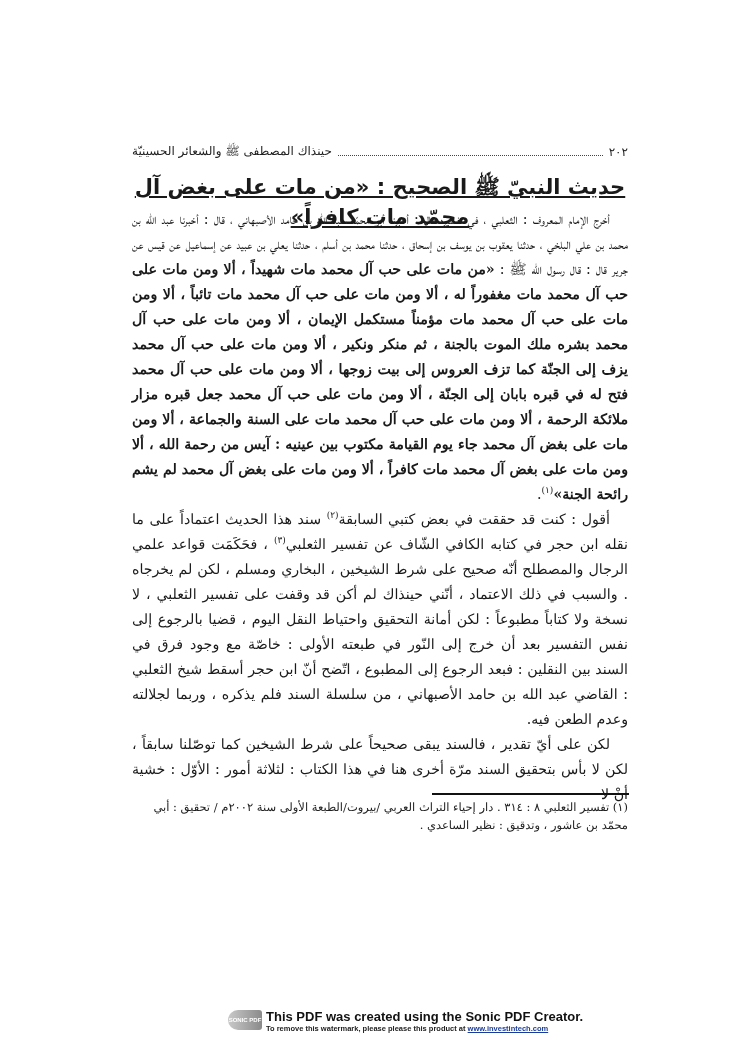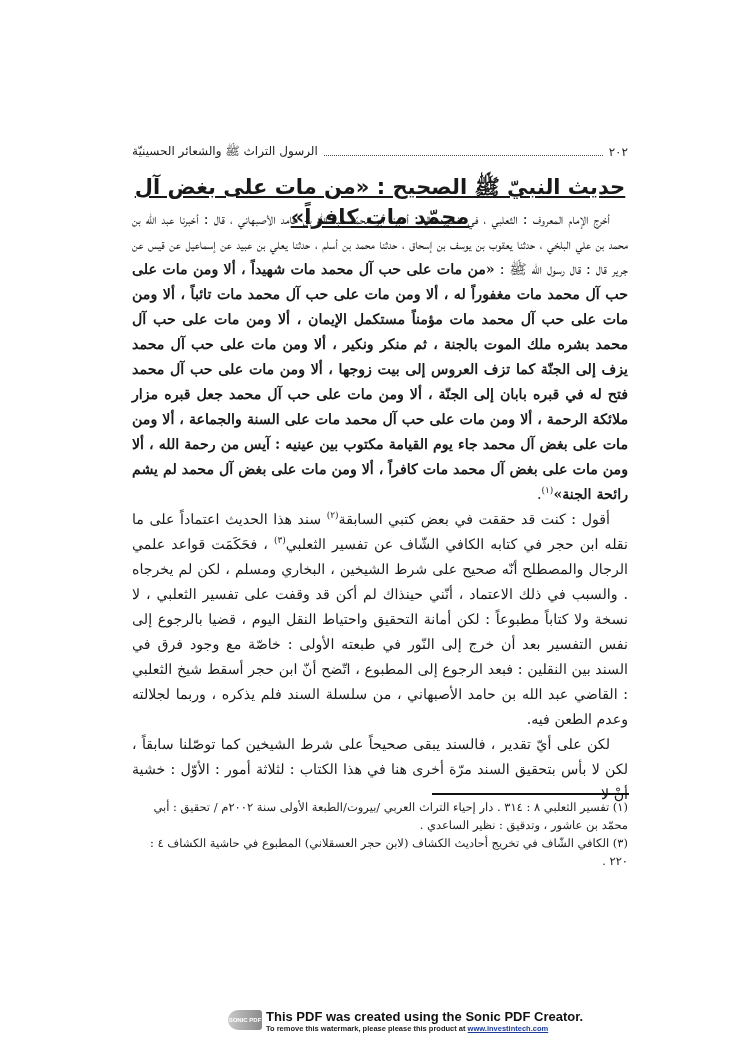--- a/index.html
+++ b/index.html
@@ -33,36 +33,35 @@
     .wm-text .l2 .link { color: #1a3b9a; text-decoration: underline; }
   </style>
 </head>
 <body>
 
 <div class="page">
 
   <div class="running-header">
     <span class="pg">٢٠٢</span>
     <span class="dots"></span>
-    <span class="title">الرسول التراث ﷺ والشعائر الحسينيّة</span>
+    <span class="title">حينذاك المصطفى ﷺ والشعائر الحسينيّة</span>
   </div>
 
   <div class="heading">حديث النبيّ ﷺ الصحيح : «من مات على بغض آل محمّد مات كافراً»</div>
 
   <div class="body">
     <p class="indent"><span>أخرج الإمام المعروف : الثعلبي ، في تفسيره قال : أخبرنا أبو محمّد عبد الله بن حامد الأصبهاني ، قال : أخبرنا عبد الله بن محمد بن علي البلخي ، حدثنا يعقوب بن يوسف بن إسحاق ، حدثنا محمد بن أسلم ، حدثنا يعلي بن عبيد عن إسماعيل عن قيس عن جرير قال : قال رسول الله ﷺ : </span><span class="bold">«من مات على حب آل محمد مات شهيداً ، ألا ومن مات على حب آل محمد مات مغفوراً له ، ألا ومن مات على حب آل محمد مات تائباً ، ألا ومن مات على حب آل محمد مات مؤمناً مستكمل الإيمان ، ألا ومن مات على حب آل محمد بشره ملك الموت بالجنة ، ثم منكر ونكير ، ألا ومن مات على حب آل محمد يزف إلى الجنّة كما تزف العروس إلى بيت زوجها ، ألا ومن مات على حب آل محمد فتح له في قبره بابان إلى الجنّة ، ألا ومن مات على حب آل محمد جعل قبره مزار ملائكة الرحمة ، ألا ومن مات على حب آل محمد مات على السنة والجماعة ، ألا ومن مات على بغض آل محمد جاء يوم القيامة مكتوب بين عينيه : آيس من رحمة الله ، ألا ومن مات على بغض آل محمد مات كافراً ، ألا ومن مات على بغض آل محمد لم يشم رائحة الجنة»</span><sup>(١)</sup><span>.</span></p>
     <p class="indent"><span>أقول : كنت قد حققت في بعض كتبي السابقة</span><sup>(٢)</sup><span> سند هذا الحديث اعتماداً على ما نقله ابن حجر في كتابه الكافي الشّاف عن تفسير الثعلبي</span><sup>(٣)</sup><span> ، فحَكَمَت قواعد علمي الرجال والمصطلح أنّه صحيح على شرط الشيخين ، البخاري ومسلم ، لكن لم يخرجاه . والسبب في ذلك الاعتماد ، أنّني حينذاك لم أكن قد وقفت على تفسير الثعلبي ، لا نسخة ولا كتاباً مطبوعاً : لكن أمانة التحقيق واحتياط النقل اليوم ، قضيا بالرجوع إلى نفس التفسير بعد أن خرج إلى النّور في طبعته الأولى : خاصّة مع وجود فرق في السند بين النقلين : فبعد الرجوع إلى المطبوع ، اتّضح أنّ ابن حجر أسقط شيخ الثعلبي : القاضي عبد الله بن حامد الأصبهاني ، من سلسلة السند فلم يذكره ، وربما لجلالته وعدم الطعن فيه.</span></p>
     <p class="indent">لكن على أيّ تقدير ، فالسند يبقى صحيحاً على شرط الشيخين كما توصّلنا سابقاً ، لكن لا بأس بتحقيق السند مرّة أخرى هنا في هذا الكتاب : لثلاثة أمور : الأوّل : خشية أنْ لا</p>
   </div>
 
   <div class="fn-rule"></div>
 
   <div class="footnotes">
     <p>(١) تفسير الثعلبي ٨ : ٣١٤ . دار إحياء التراث العربي /بيروت/الطبعة الأولى سنة ٢٠٠٢م / تحقيق : أبي محمّد بن عاشور ، وتدقيق : نظير الساعدي .</p>
-    <p>(٣) الكافي الشّاف في تخريج أحاديث الكشاف (لابن حجر العسقلاني) المطبوع في حاشية الكشاف ٤ : ٢٢٠ .</p>
   </div>
 
   <div class="watermark">
     <div class="wm-logo">SONIC PDF</div>
     <div class="wm-text">
       <div class="l1">This PDF was created using the Sonic PDF Creator.</div>
       <div class="l2"><span>To remove this watermark, please please this product at </span><span class="link">www.investintech.com</span></div>
     </div>
   </div>
 

